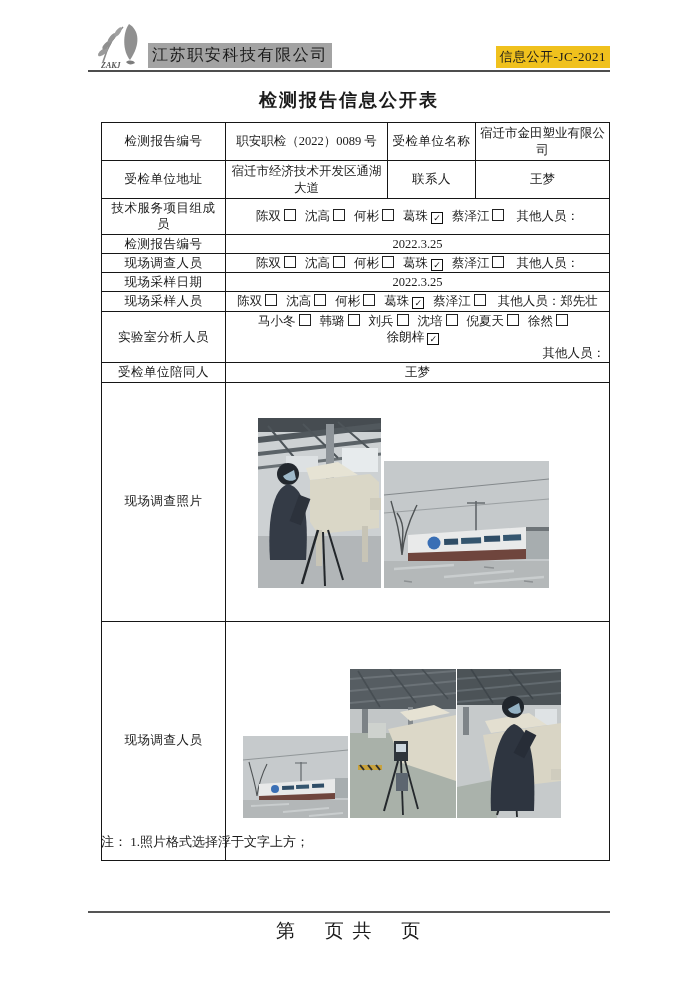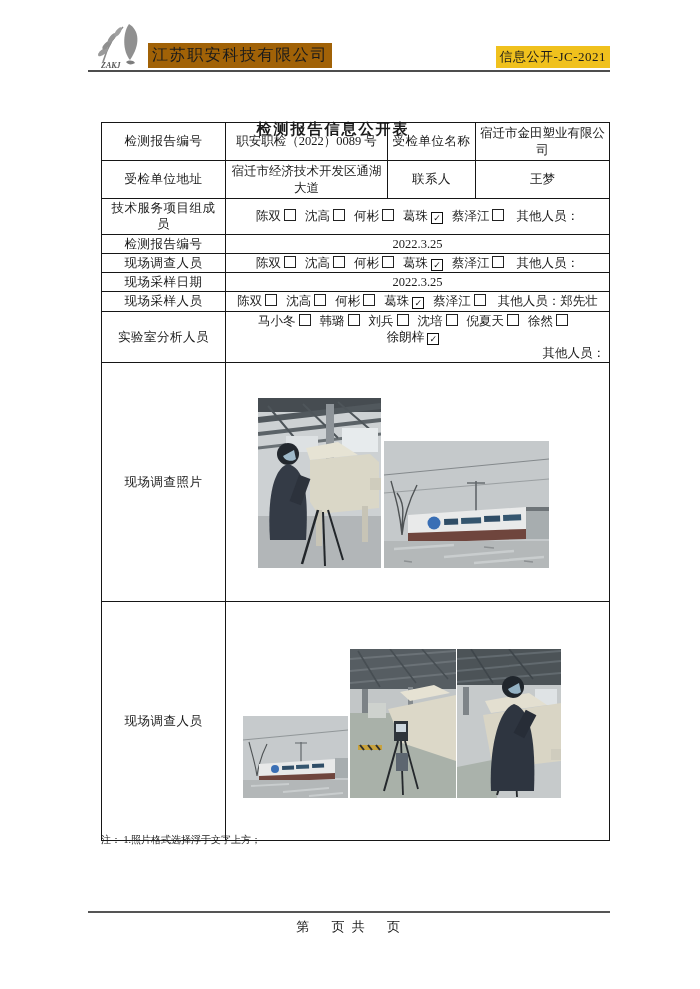--- a/index.html
+++ b/index.html
@@ -8,62 +8,62 @@
     font-family:"Liberation Serif","DejaVu Serif",serif;color:#1b1b1b;
     overflow:hidden;margin:0 auto;
   }
   
   .header{position:absolute;left:88px;top:24px;width:522px;height:46px;border-bottom:2px solid #4d4d4d;}
   .logo{position:absolute;left:5px;top:-2px;width:56px;height:48px;}
   .company{position:absolute;left:60px;bottom:2px;font-size:16px;letter-spacing:1.6px;padding:2px 4px;}
   .doccode{position:absolute;right:0;bottom:2px;font-size:13px;letter-spacing:.5px;padding:2px 4px;}
   .hl{background:#f0c11d;}
   
-  .title{position:absolute;left:72px;top:88px;width:522px;text-align:center;
-         font-size:15px;font-weight:bold;letter-spacing:2px;margin-top:32px;}
+  .title{position:absolute;left:88px;top:88px;width:522px;text-align:center;
+         font-size:18px;font-weight:bold;letter-spacing:2px;}
   
   table.form{position:absolute;left:101px;top:122px;width:508px;border-collapse:collapse;
              table-layout:fixed;font-size:12.5px;}
   table.form td{border:1px solid #161616;padding:1px 4px;text-align:center;
                 vertical-align:middle;line-height:1.3;overflow:hidden;}
   td.lbl{letter-spacing:.5px;}
   td.chk{text-align:left;padding-left:7px;}
   tr.h38{height:38px;margin-top:11px;} tr.h19{height:19px;} tr.h18{height:18px;}
   tr.h39{height:39px;} tr.hph{height:239px;margin-top:17px;}
   .person{margin-right:9px;white-space:nowrap;margin-top:12px;}
   .cb{display:inline-block;width:10px;height:10px;border:1px solid #222;margin-left:3px;
       vertical-align:-1px;font-size:9px;line-height:10px;text-align:center;
       font-family:"DejaVu Sans",sans-serif;color:#111;}
   .cb.on{border:1.5px solid #111;font-weight:bold;}
   .other{white-space:nowrap;text-align:right;}
   .other.block{display:block;}
   td.photocell{position:relative;padding:0;}
   svg.ph{position:absolute;display:block;}
   
-  .note{position:absolute;left:101px;top:833px;font-size:10px;white-space:pre;}
+  .note{position:absolute;left:101px;top:833px;font-size:13px;white-space:pre;}
   .footer{position:absolute;left:88px;top:911px;width:522px;border-top:2px solid #555;}
-  .pagetext{text-align:center;margin-top:5px;font-size:13px;white-space:pre;letter-spacing:2px;font-family:Liberation Serif, serif;}
+  .pagetext{text-align:center;margin-top:5px;font-size:19px;white-space:pre;letter-spacing:2px;font-family:Liberation Serif, serif;}
 </style>
 </head>
 <body>
 
 <div class="sheet">
 
   <div class="header">
     <svg class="logo" viewBox="0 0 56 48">
       <path d="M10,40 C14,26 20,14 30,5" stroke="#8c8c8c" stroke-width="1.6" fill="none"></path>
       <ellipse cx="10" cy="30" rx="6" ry="2.6" transform="rotate(-38 10 30)" fill="#9a9a9a"></ellipse>
       <ellipse cx="14" cy="23" rx="6" ry="2.6" transform="rotate(-44 14 23)" fill="#8f8f8f"></ellipse>
       <ellipse cx="19" cy="16" rx="6" ry="2.5" transform="rotate(-50 19 16)" fill="#969696"></ellipse>
       <ellipse cx="25" cy="10" rx="5.5" ry="2.3" transform="rotate(-55 25 10)" fill="#a0a0a0"></ellipse>
       <path d="M36,2 C46,8 48,22 37,38 C30,30 29,12 36,2 Z" fill="#909090"></path>
       <path d="M33,40 c3,-2 7,-2 9,1 c-3,2 -7,2 -9,-1 Z" fill="#7d7d7d"></path>
       <text x="8" y="46" font-size="8" font-style="italic" font-weight="bold" fill="#555">ZAKJ</text>
     </svg>
-    <div class="company hl" style="background: #a16207;">江苏职安科技有限公司</div>
+    <div class="company hl" style="background: #a3a3a3;">江苏职安科技有限公司</div>
     <div class="doccode hl" style="background: rgb(240, 193, 29);">信息公开-JC-2021</div>
   </div>
 
   <div class="title">检测报告信息公开表</div>
 
   <table class="form">
     <colgroup>
         <col style="width:124px">
         <col style="width:162px">
         <col style="width:88px">
@@ -120,20 +120,24 @@
     </tr>
 
     <tr class="h39">
       <td class="lbl">实验室分析人员</td>
       <td class="chk" colspan="3">
         <span><span class="person"><span>马小冬</span><span class="cb"></span></span><span class="person"><span>韩璐</span><span class="cb"></span></span><span class="person"><span>刘兵</span><span class="cb"></span></span><span class="person"><span>沈培</span><span class="cb"></span></span><span class="person"><span>倪夏天</span><span class="cb"></span></span><span class="person"><span>徐然</span><span class="cb"></span></span><span class="person"><span>徐朗梓</span><span class="cb on">✓</span></span></span>
         <span class="other block"><span>其他人员：</span><span></span></span>
       </td>
     </tr>
 
+    <tr class="h19">
+      <td class="lbl">受检单位陪同人</td>
+      <td colspan="3">王梦</td>
+    </tr>
 
     <tr class="hph">
       <td class="lbl">现场调查照片</td>
       <td class="photocell" colspan="3">
 
         <svg class="ph" style="left:32px;top:35px" width="123" height="170" viewBox="0 0 123 170">
           <rect width="123" height="170" fill="#cdd1d3"></rect>
           <rect width="123" height="14" fill="#464c51"></rect>
           <path d="M0,22 L123,8" stroke="#51585d" stroke-width="6" fill="none"></path>
           <path d="M0,36 L123,22" stroke="#5b6267" stroke-width="4" fill="none"></path>

